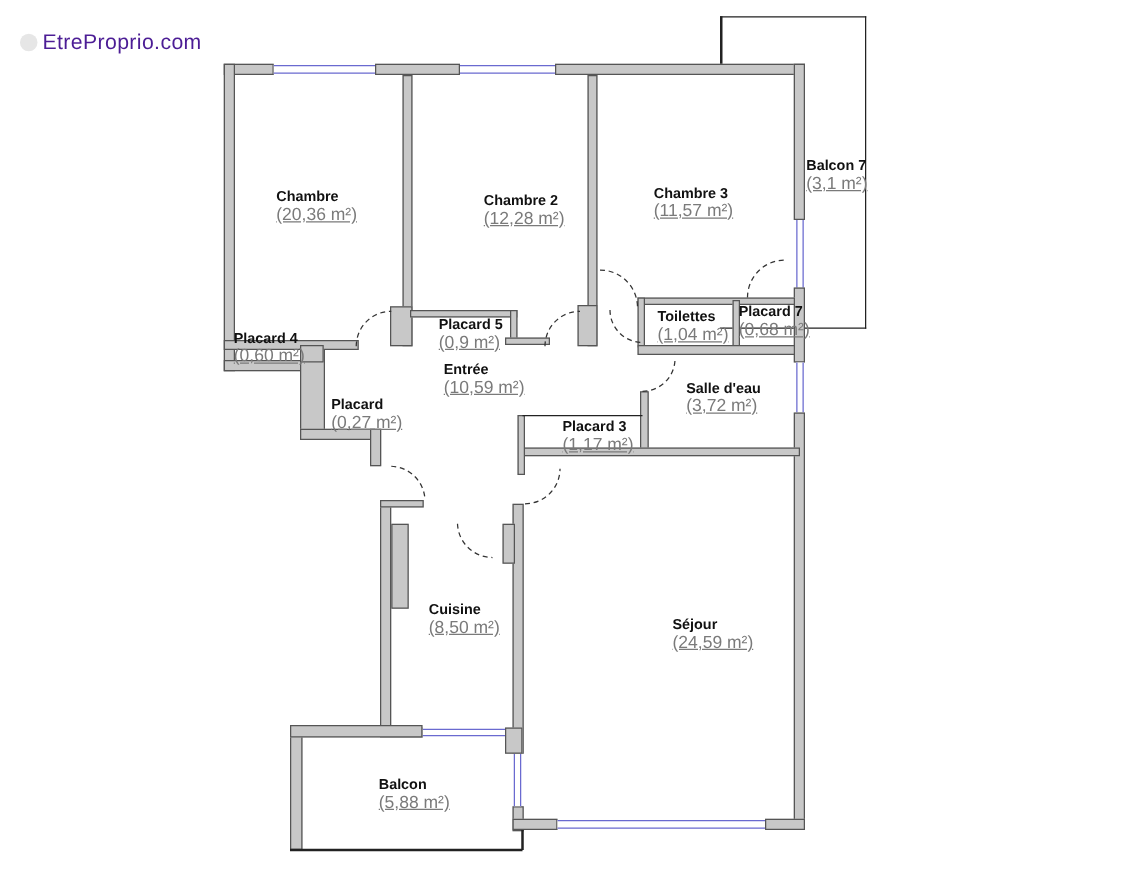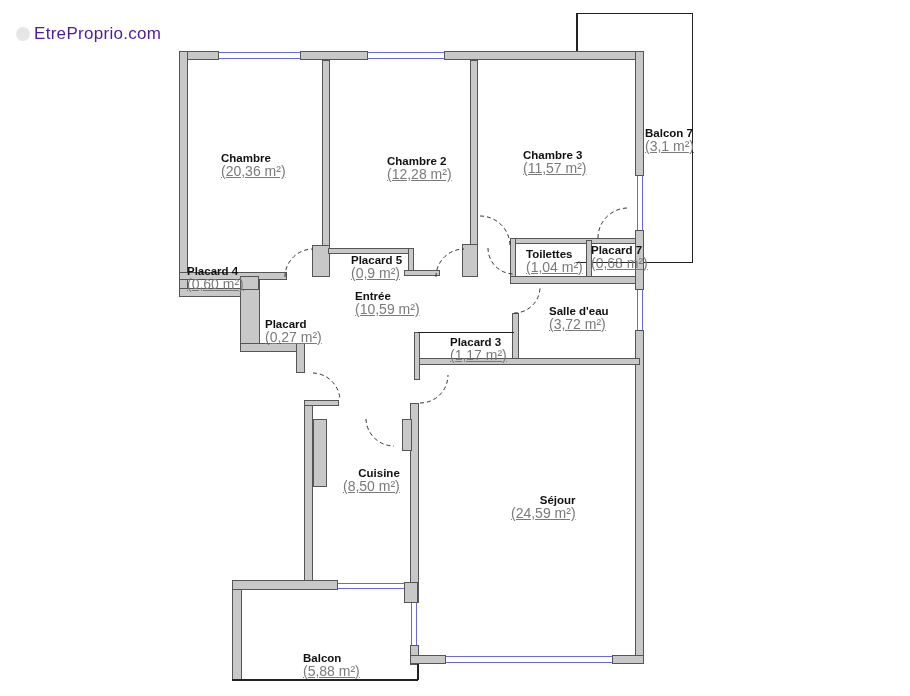--- a/index.html
+++ b/index.html
@@ -143,25 +143,25 @@
       <span class="a">(0,27 m²)</span>
     </div>
   <div class="lbl" style="left:549px;top:305px;">
       <span class="n">Salle d'eau</span>
       <span class="a">(3,72 m²)</span>
     </div>
   <div class="lbl" style="left:430px;top:336px;margin-left:20px;">
       <span class="n">Placard 3</span>
       <span class="a">(1,17 m²)</span>
     </div>
-  <div class="lbl" style="left:343px;top:467px;text-align:right;">
+  <div class="lbl" style="left:343px;top:482px;">
       <span class="n">Cuisine</span>
       <span class="a">(8,50 m²)</span>
     </div>
-  <div class="lbl" style="left:511px;top:494px;text-align:right;">
+  <div class="lbl" style="left:538px;top:494px;">
       <span class="n">Séjour</span>
       <span class="a">(24,59 m²)</span>
     </div>
-  <div class="lbl" style="left:303px;top:622px;margin-top:30px;">
+  <div class="lbl" style="left:303px;top:622px;">
       <span class="n">Balcon</span>
       <span class="a">(5,88 m²)</span>
     </div>
 </div>
 
 </body></html>

